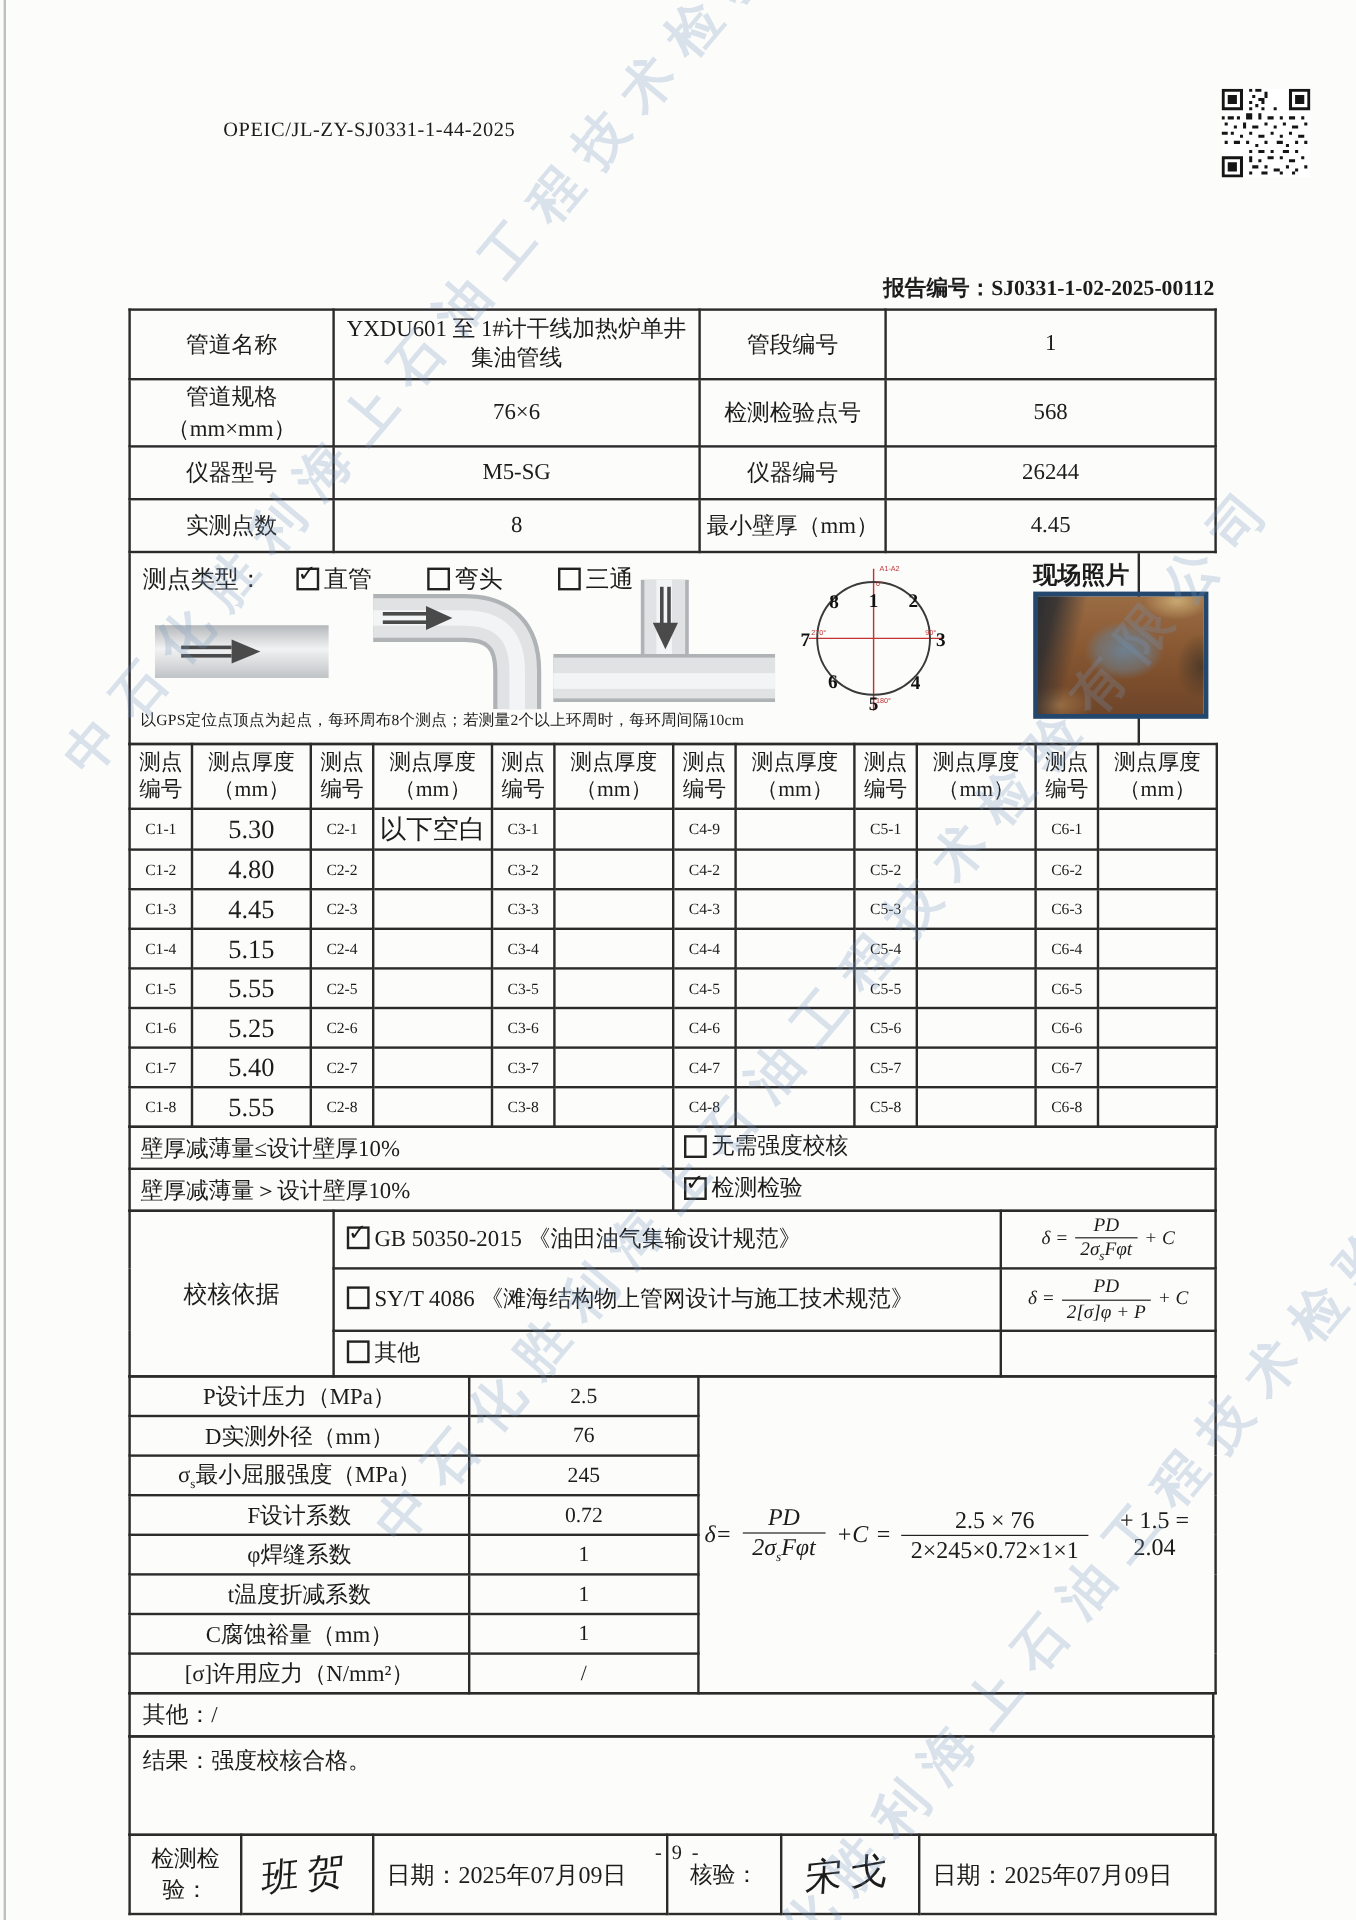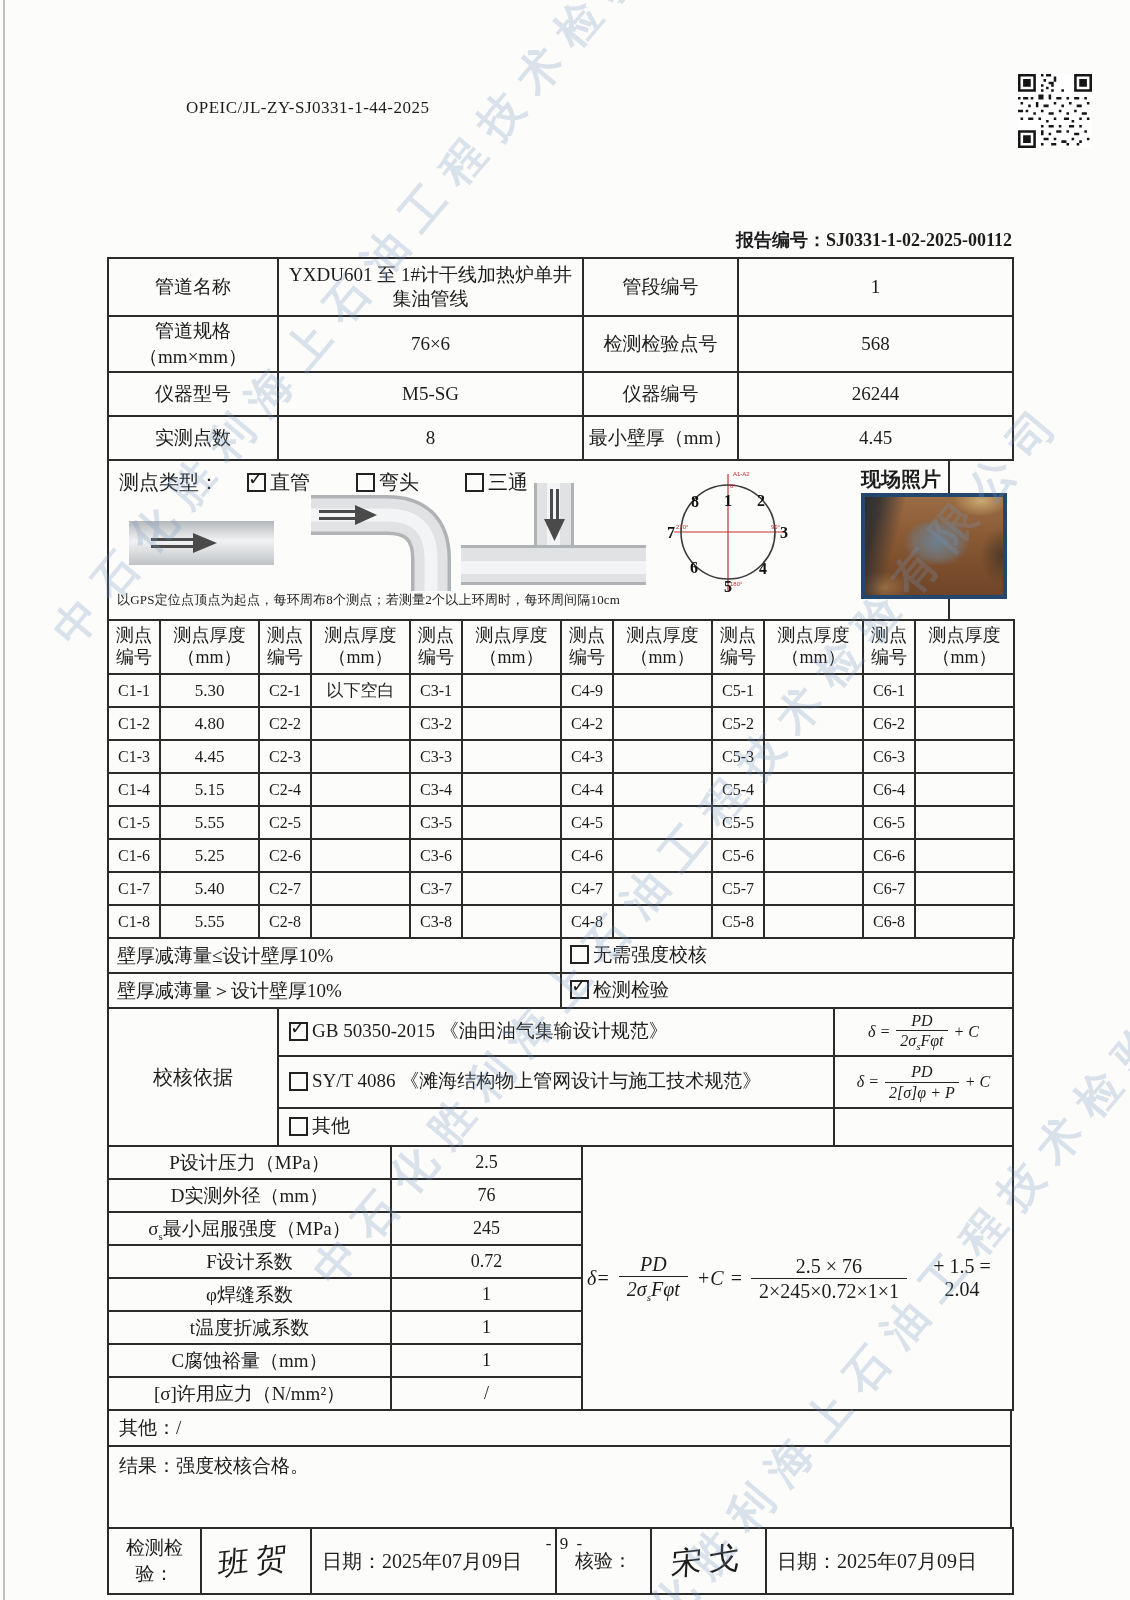--- a/index.html
+++ b/index.html
@@ -38,21 +38,21 @@
   #dg-straight{left:20px;top:58px;}
   #dg-elbow{left:190px;top:22px;}
   #dg-tee{left:352px;top:22px;}
   #dg-circle{left:553px;top:5px;}
   
   .cb{display:inline-flex;align-items:center;gap:4px;}
   .box{width:15px;height:15px;border:2px solid #222;display:inline-block;position:relative;flex:none;}
   .tick{position:absolute;left:-1px;top:-8px;font-size:19px;font-weight:700;font-family:"DejaVu Sans",sans-serif;}
   
   .mh{font-size:18px;line-height:1.2;padding:3px 0;height:46px;}
-  .mid{font-size:16px;height:29px;} .mval{font-size:17px;height:29px;}
+  .mid{font-size:13px;height:29px;} .mval{font-size:22px;height:29px;}
   
   .rl{text-align:left;padding-left:8px;height:31px;}
   .rr{text-align:left;padding-left:8px;}
   
   .bt{font-size:20px;}
   .bl{text-align:left;padding-left:10px;}
   .bf{font-size:16px;}
   .b-r1{height:44px;} .b-r2{height:48px;} .b-r3{height:34px;}
   
   .fx{display:inline-flex;align-items:center;gap:4px;justify-content:center;}

